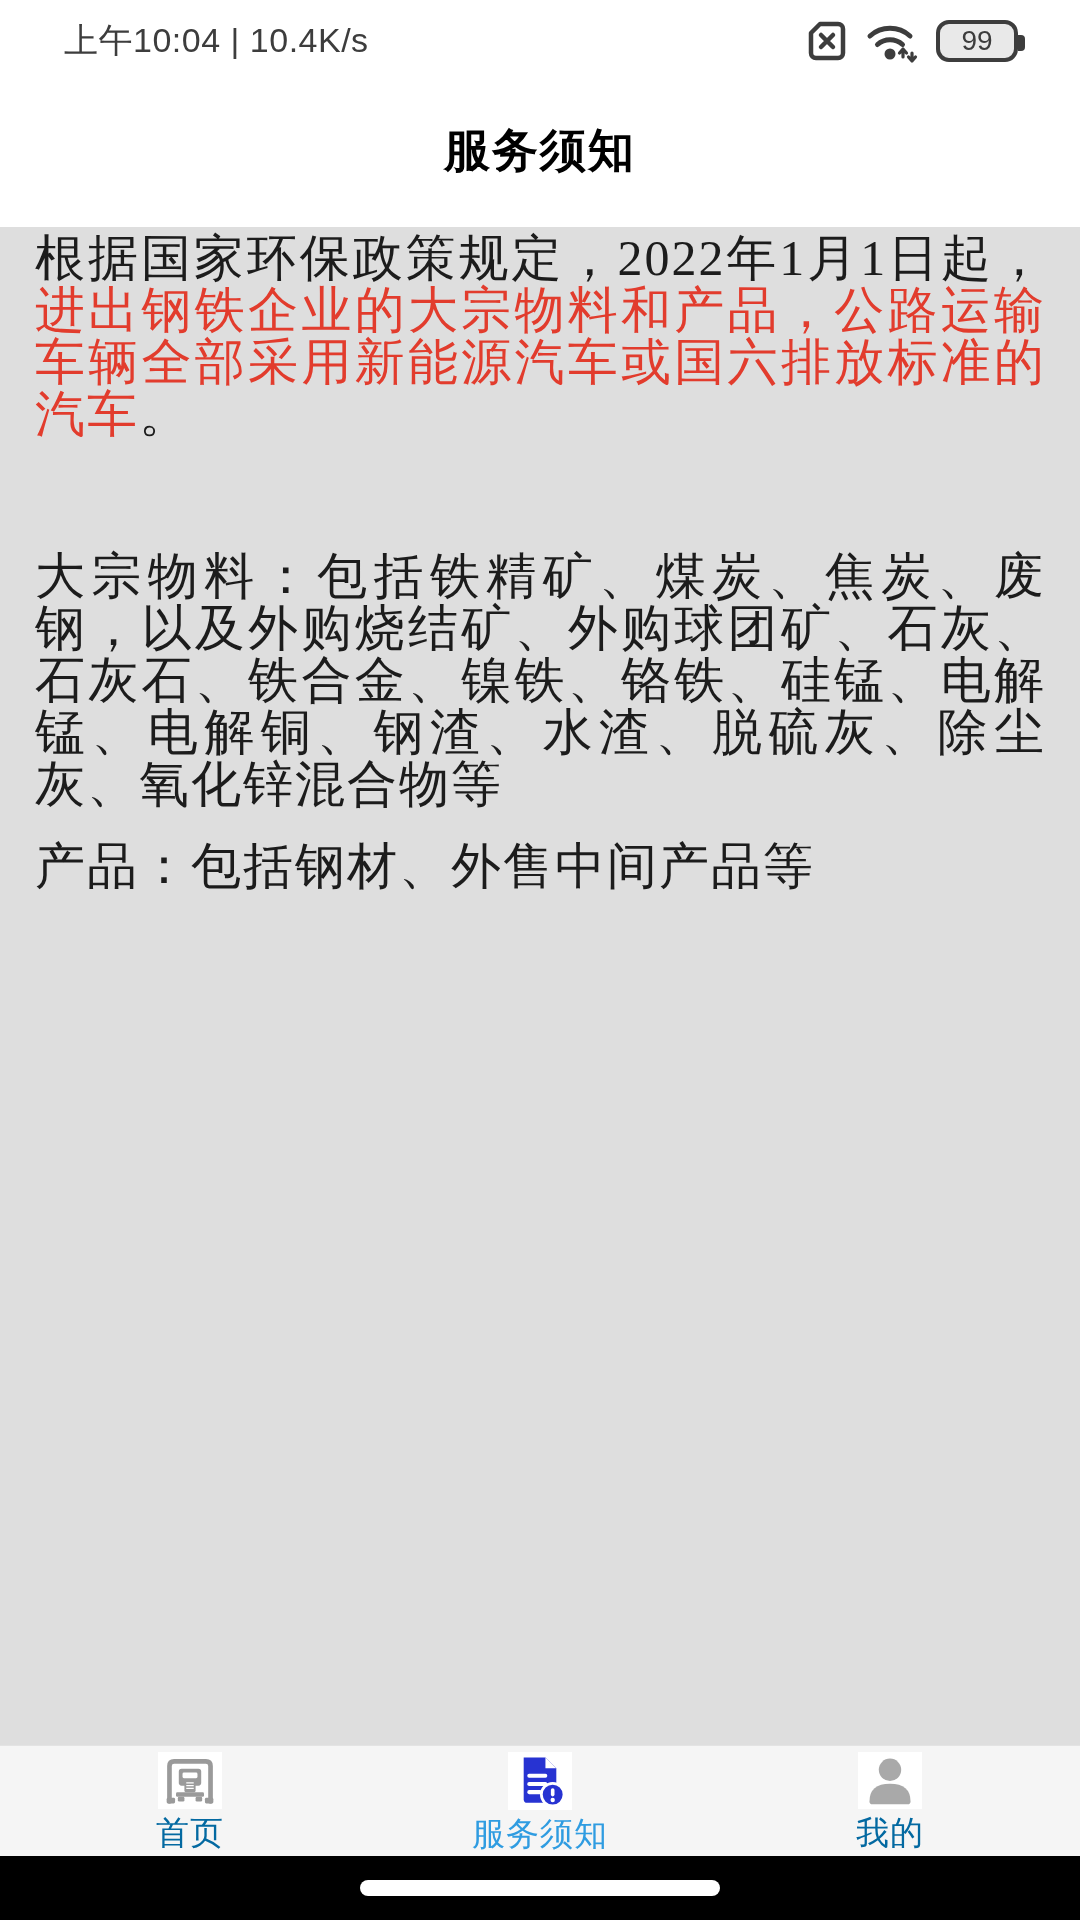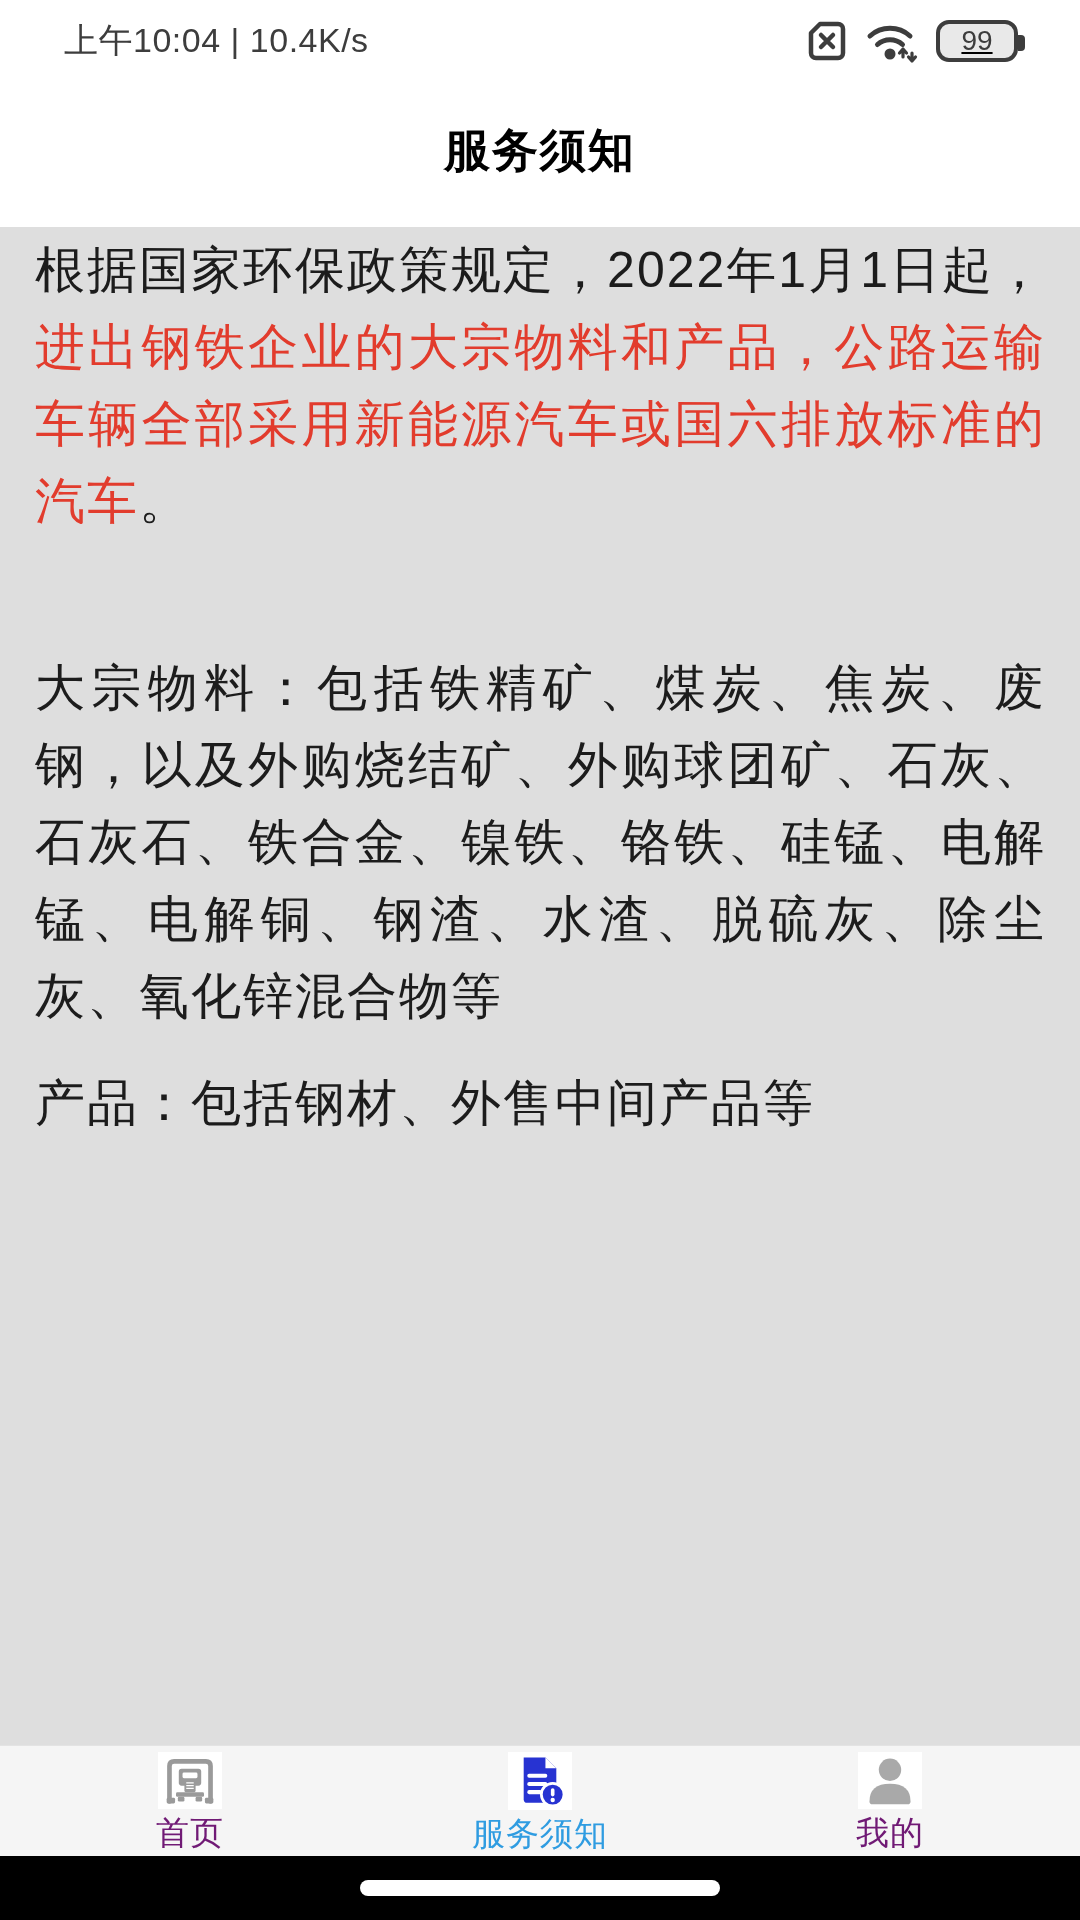--- a/index.html
+++ b/index.html
@@ -40,21 +40,20 @@
   .battery {
     position: relative;
     width: 82px;
     height: 42px;
     border: 4px solid #3d3d3d;
     border-radius: 13px;
     background: #e9e9e9;
     display: flex;
     align-items: center;
     justify-content: center;
-    text-decoration: underline;
   }
   .battery-nub {
     position: absolute;
     right: -11px;
     top: 11px;
     width: 7px;
     height: 16px;
     border-radius: 0 4px 4px 0;
     background: #3d3d3d;
   }
@@ -85,24 +84,25 @@
     position: absolute;
     top: 227px; left: 0;
     width: 100%;
     height: 1518px;
     background: #dedede;
     padding: 5px 34px 0 35px;
     overflow: hidden;
   }
   .content p {
     font-size: 50px;
-    line-height: 77px;
+    line-height: 52px;
     letter-spacing: 2px;
     color: #1c1c1c;
     text-align: justify;
+    font-family: Liberation Serif, serif;
   }
   .p2 { margin-top: 20px; }
   .p3 { margin-top: 40px; }
   .p4 { margin-top: 110px; }
   .p5 { margin-top: 30px; }
   .red { color: #e23c2d; }
   
   .tab-bar {
     position: absolute;
     top: 1745px; left: 0;
@@ -128,21 +128,21 @@
     width: 64px;
     height: 64px;
     background: #ffffff;
     display: flex;
     align-items: center;
     justify-content: center;
   }
   .tab-label {
     margin-top: 2px;
     font-size: 33px;
-    color: #701a75;
+    color: #0369a1;
     letter-spacing: 1px;
   }
   .tab-item.active .tab-label { color: #2f9ce1; }
   
   .gesture-bar {
     position: absolute;
     top: 1856px; left: 0;
     width: 100%;
     height: 64px;
     background: #000000;

